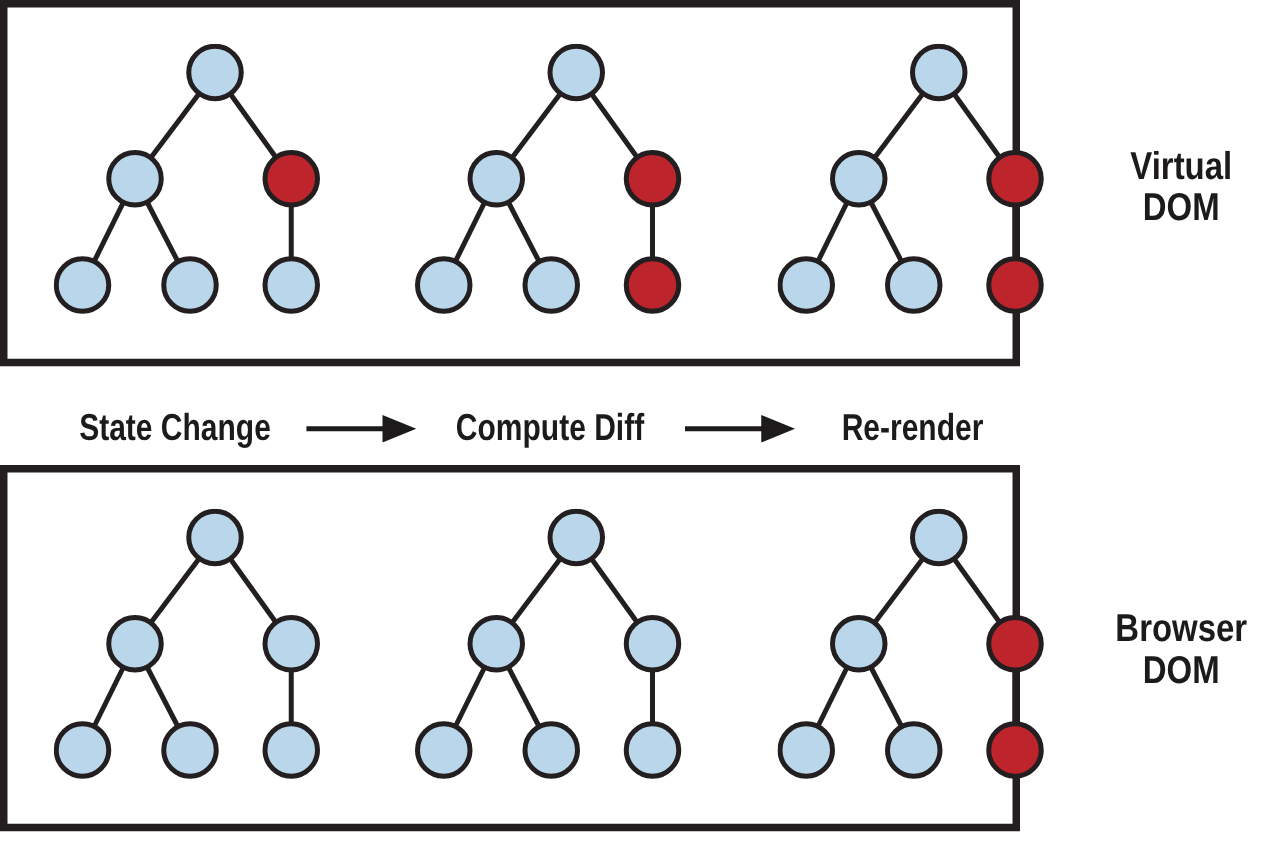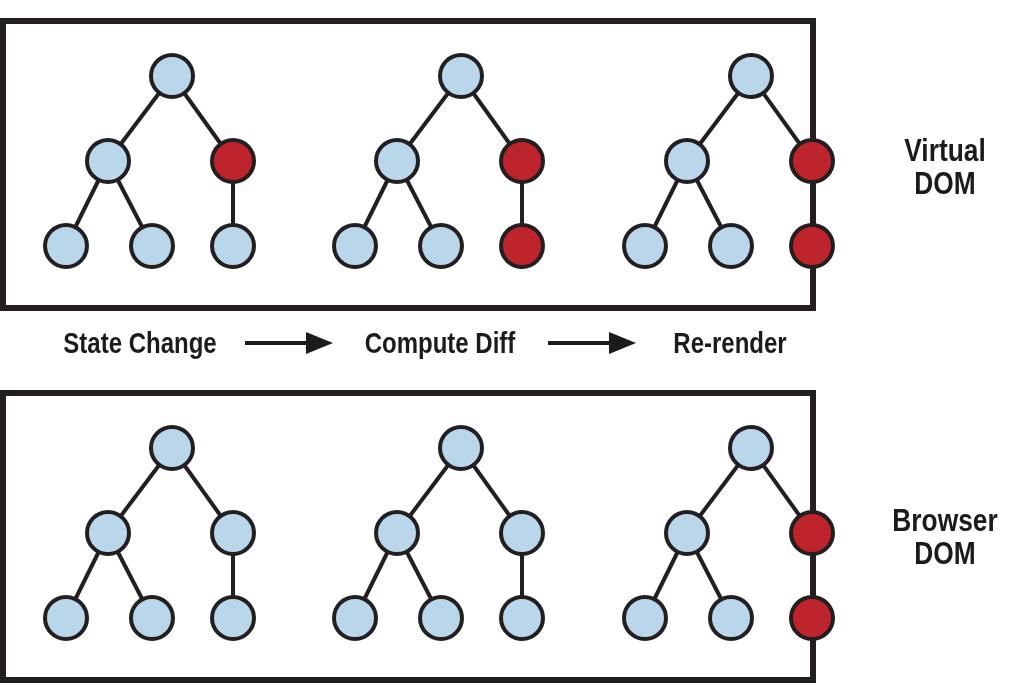--- a/index.html
+++ b/index.html
@@ -16,21 +16,20 @@
     overflow: hidden;
   }
   .panel {
     position: absolute;
     left: 0;
     width: 816px;
     height: 293px;
     border: 6px solid #231F20;
     box-sizing: border-box;
     background: #FFFFFF;
-    margin-top: 18px;
   }
   .panel-top { top: 0; }
   .panel-bottom { top: 372px; }
   .tree {
     position: absolute;
     width: 214px;
     height: 217px;
   }
   .tree-pos-0 { left: 37px;  top: 29px; }
   .tree-pos-1 { left: 326px; top: 29px; }

